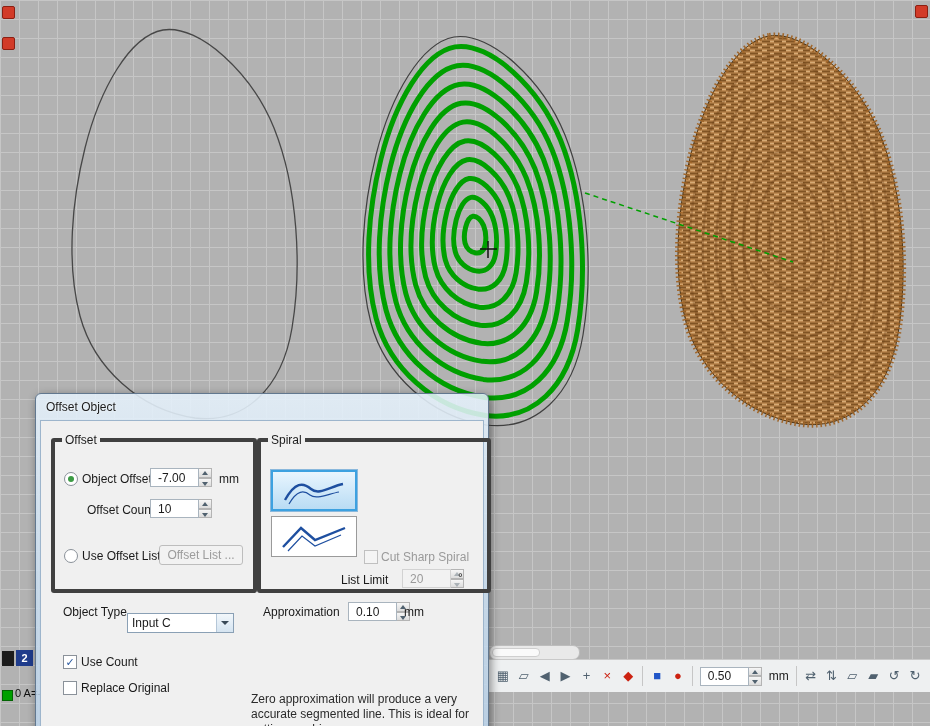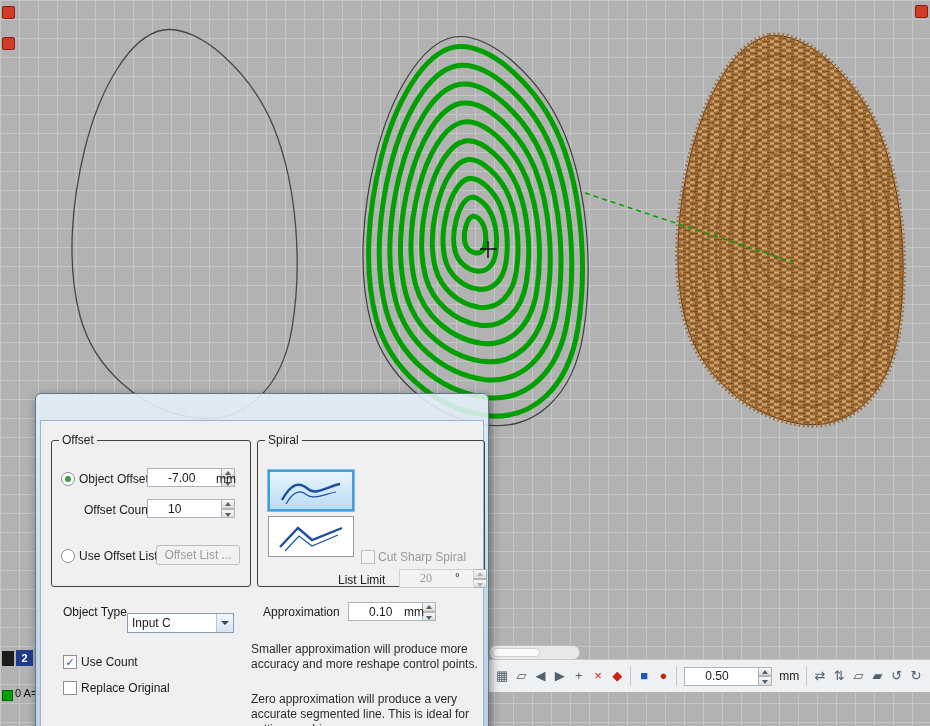--- a/index.html
+++ b/index.html
@@ -42,40 +42,40 @@
   .dialog{position:absolute;left:35px;top:393px;width:452px;height:352px;z-index:20;
     background:linear-gradient(180deg,rgba(230,242,252,.88) 0%,rgba(200,221,240,.85) 60%,rgba(186,211,235,.85) 100%);
     border:1px solid #62788f;border-radius:6px 6px 0 0;
     box-shadow:2px 3px 10px rgba(0,0,0,.45);}
   .titlebar{position:absolute;left:0;top:0;right:0;height:26px;}
   .titlebar .title{position:absolute;left:10px;top:6px;font-size:12px;color:#1c1c1c;
     text-shadow:0 0 3px #ffffff;}
   .client{position:absolute;left:4px;right:4px;top:26px;bottom:0;background:#f0f0f0;
     border:1px solid #9db5cc;box-sizing:border-box;}
 
-  fieldset.group{position:absolute;margin:0;padding:0;border:1px solid #404040;border-radius:3px;background:transparent;}
+  fieldset.group{position:absolute;margin:0;padding:0;border:4px solid #404040;border-radius:3px;background:transparent;}
   fieldset.group legend{margin-left:7px;padding:0 3px;font-size:12px;color:#1c1c1c;}
   .offset-group{left:10px;top:12px;width:198px;height:152px;}
   .corners-group{left:216px;top:12px;width:226px;height:152px;}
 
   .lbl{position:absolute;font-size:12px;white-space:nowrap;}
   .lbl.disabled{color:#9a9a9a;}
 
   .radio{position:absolute;width:12px;height:12px;border:1px solid #8a9199;border-radius:50%;background:#fff;}
   .radio .dot{position:absolute;left:3px;top:3px;width:6px;height:6px;border-radius:50%;background:transparent;}
   .radio.selected .dot{background:#3c9b44;}
 
   .checkbox{position:absolute;width:12px;height:12px;border:1px solid #8a9199;background:#fff;
     font-size:11px;font-weight:bold;color:#27579f;line-height:12px;text-align:center;}
   .checkbox.disabled{border-color:#c0c0c0;background:#f4f4f4;}
 
   .spinbox{position:absolute;display:flex;height:19px;}
-  .spinbox input{width:33px;height:17px;border:1px solid #a9b4be;font-size:12px;padding:0 20px;
+  .spinbox input{width:33px;height:17px;border:1px solid #a9b4be;font-size:12px;padding:0 7px;
     font-family:inherit;background:#fff;color:#1a1a1a;}
-  .spinbox.disabled input{background:#f2f2f2;color:#9a9a9a;border-color:#d2d2d2;font-family:Liberation Serif, serif;}
+  .spinbox.disabled input{background:#f2f2f2;color:#9a9a9a;border-color:#d2d2d2;}
   .spin{display:flex;flex-direction:column;width:13px;}
   .spin b{flex:1;background:linear-gradient(#f6f6f6,#dcdcdc);border:1px solid #b4b4b4;border-left:none;position:relative;}
   .spin b::after{content:"";position:absolute;left:3px;border-left:3px solid transparent;border-right:3px solid transparent;}
   .spin b.up::after{top:2px;border-bottom:4px solid #50616f;}
   .spin b.down::after{top:3px;border-top:4px solid #50616f;}
   .spinbox.disabled .spin b::after{opacity:.4;}
 
   .btn{position:absolute;height:20px;font-size:12px;font-family:inherit;border:1px solid #bdbdbd;
     border-radius:3px;background:linear-gradient(#f6f6f6,#e4e4e4);}
   .btn.disabled{color:#9c9c9c;background:#f2f2f2;}
@@ -186,20 +186,23 @@
   <span class="tb-icon">↺</span>
   <span class="tb-icon">↻</span>
 </div>
 
 <div class="status-chip chip-black"></div>
 <div class="status-chip layer-badge">2</div>
 <div class="status-chip chip-green"></div>
 <div class="status-chip info-text">0 A=-14</div>
 
 <div class="dialog">
+  <div class="titlebar">
+    <span class="title">Offset Object</span>
+  </div>
   <div class="client">
 
     <fieldset class="group offset-group">
       <legend>Offset</legend>
       <span class="radio selected" style="left:9px;top:25px">
           <span class="dot"></span>
         </span>
       <span class="lbl" style="left:27px;top:25px">Object Offset</span>
       <span class="spinbox" style="left:95px;top:21px">
         <input value="-7.00" style="">
@@ -273,16 +276,15 @@
         </span>
     </span>
     <span class="lbl" style="left:363px;top:184px">mm</span>
 
     <span class="checkbox checked" style="left:22px;top:234px">✓</span>
     <span class="lbl" style="left:40px;top:234px">Use Count</span>
 
     <span class="checkbox" style="left:22px;top:260px"></span>
     <span class="lbl" style="left:40px;top:260px">Replace Original</span>
 
-    <div class="help" style="left:210px;top:221px">Smaller approximation will produce more accuracy and more reshape control points.</div>
     <div class="help" style="left:210px;top:271px">Zero approximation will produce a very accurate segmented line. This is ideal for cutting machines.</div>
   </div>
 </div>
 
 </body></html>

